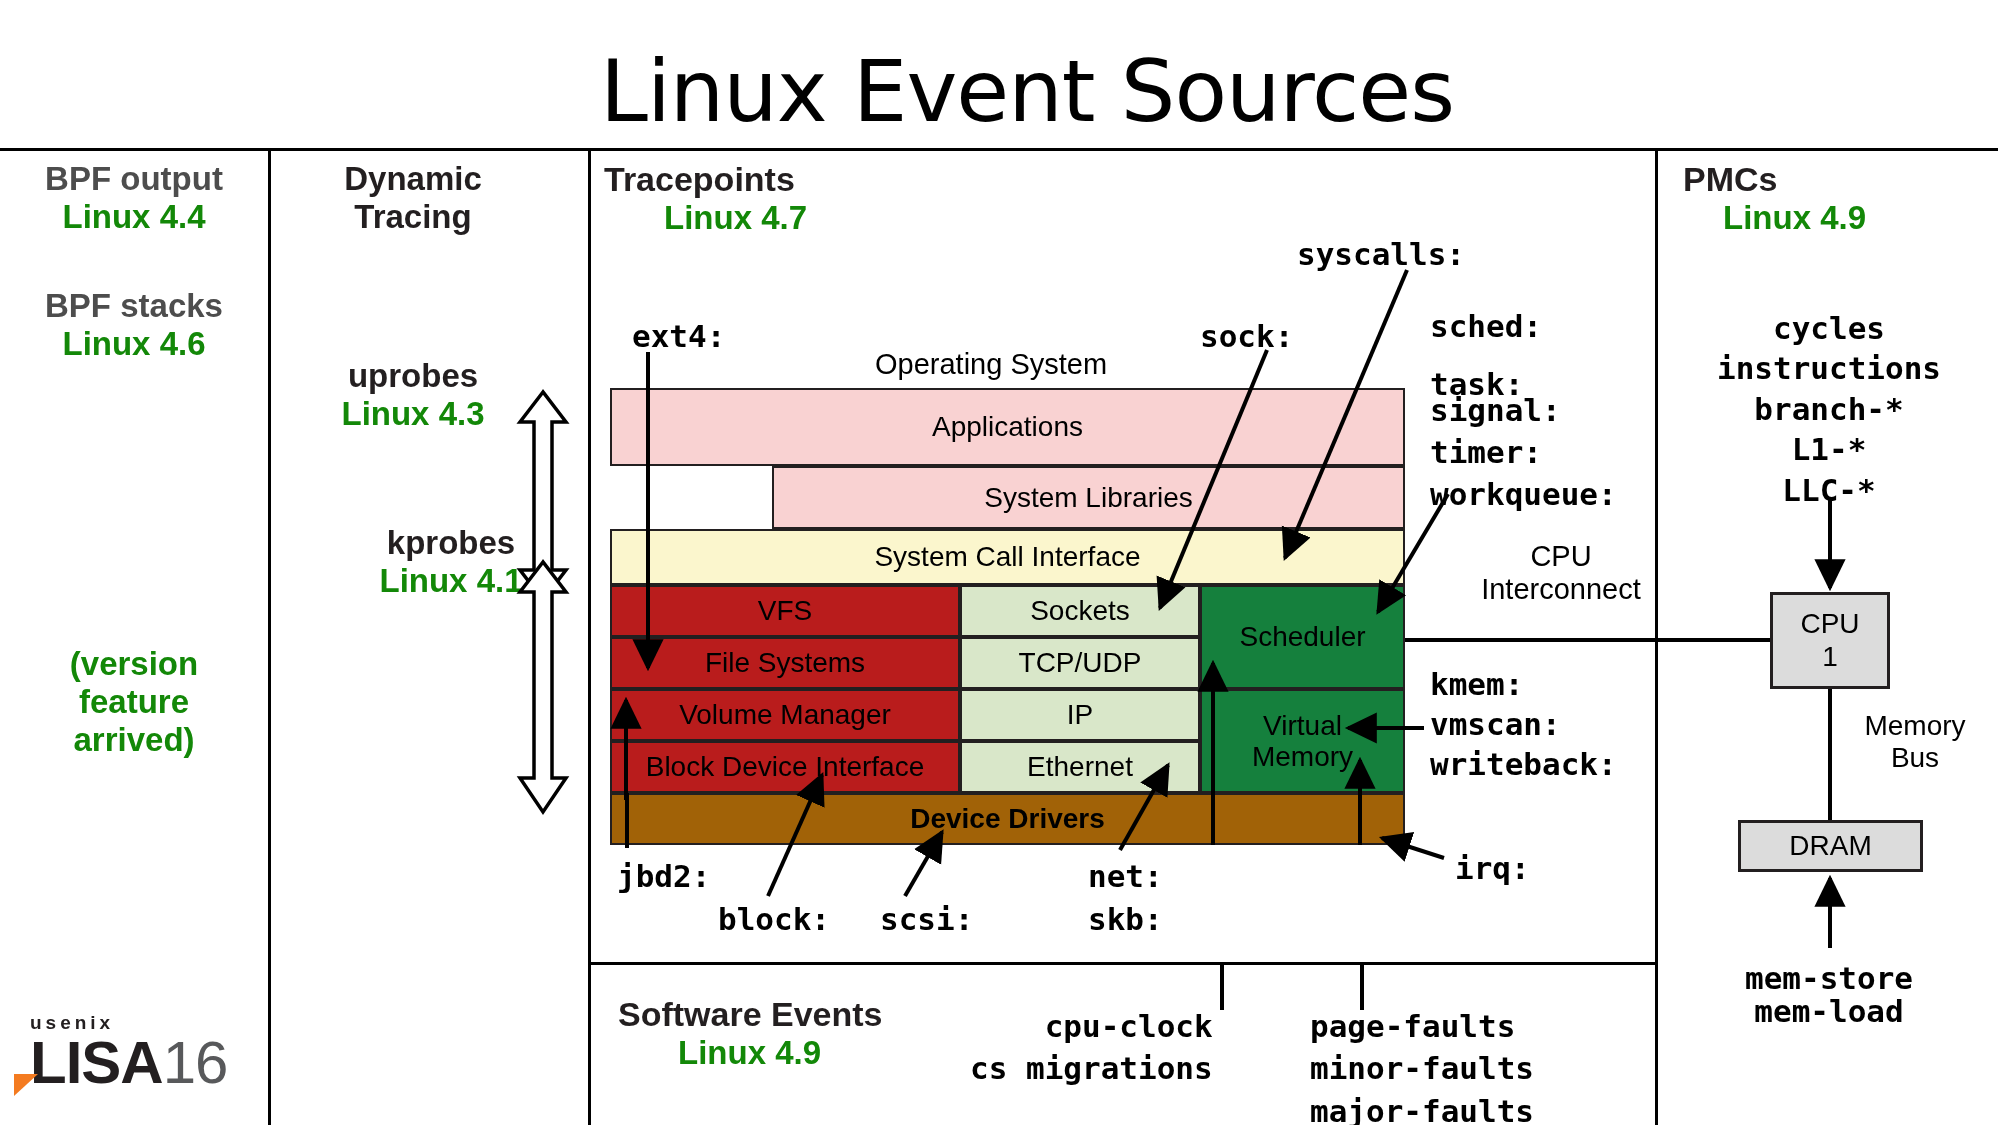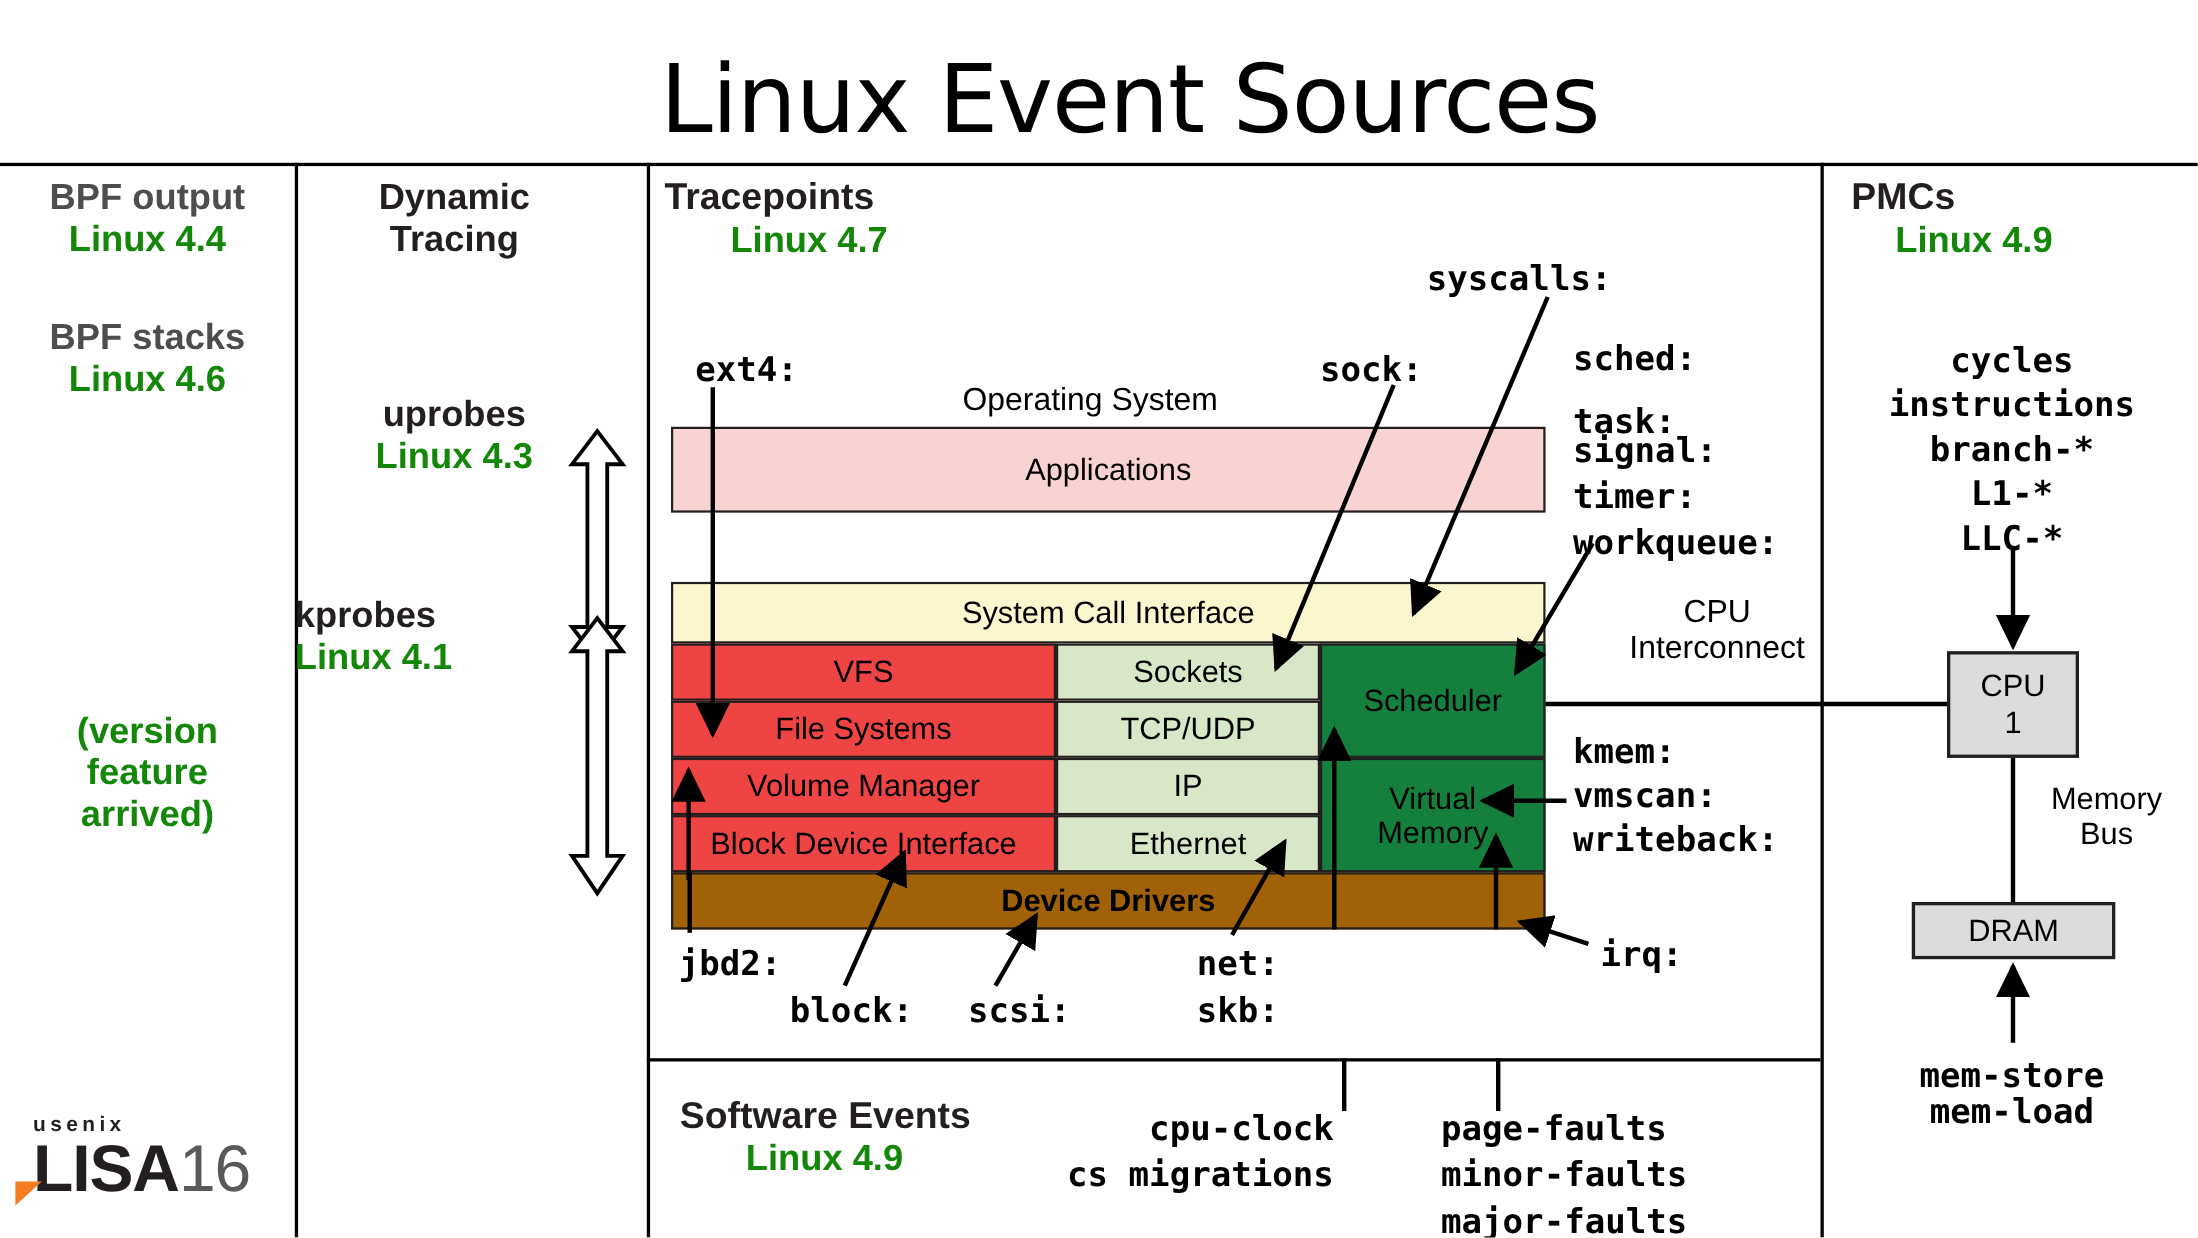--- a/index.html
+++ b/index.html
@@ -28,21 +28,21 @@
   .colbox{position:absolute;}
 
   
   .osblk{
     position:absolute;box-sizing:border-box;border:2px solid #231f20;
     display:flex;align-items:center;justify-content:center;
     font-family:"Liberation Sans",sans-serif;font-size:28px;color:#000;text-align:center;
   }
   .c-app{background:#f9d2d2;}
   .c-sci{background:#fbf6cd;}
-  .c-blue{background:#ef4444;}
+  .c-blue{background:#b91c1c;}
   .c-green{background:#d9e7c9;}
   .c-peach{background:#15803d;}
   .c-dd{background:#a16207;font-weight:bold;}
   .c-grey{background:#dcdcdc;}
 
   
   #ov{position:absolute;left:0;top:0;width:1998px;height:1125px;pointer-events:none;}
 
   
   .logo{position:absolute;left:30px;top:1012px;}
@@ -96,35 +96,36 @@
     <div style="position:absolute;left:0;top:0;width:290px;text-align:center;">
       <div class="hdr">Dynamic</div>
       <div class="hdr">Tracing</div>
     </div>
 
     <div style="position:absolute;left:0;top:197px;width:290px;text-align:center;">
       <div class="hdr">uprobes</div>
       <div class="ver">Linux 4.3</div>
     </div>
 
-    <div style="position:absolute;left:0;top:380px;width:290px;">
+    <div style="position:absolute;left:0;top:364px;width:290px;text-align:center;padding-left:38px;">
       <div class="hdr">kprobes</div>
       <div class="ver">Linux 4.1</div>
     </div>
   </div>
 
   <div class="colbox" style="left:604px;top:160px;">
     <div class="hdr" style="font-size:34px;">Tracepoints</div>
     <div class="ver" style="margin-left:60px;">Linux 4.7</div>
   </div>
 
   <div class="plain" style="position:absolute;left:875px;top:348px;font-size:29px;">Operating System</div>
 
   <div class="osblk c-app" style="left:610px;top:388px;width:795px;height:78px;">Applications</div>
 
+  <div class="osblk c-app" style="left:772px;top:466px;width:633px;height:63px;">System Libraries</div>
 
   <div class="osblk c-sci" style="left:610px;top:529px;width:795px;height:56px;">System Call Interface</div>
 
   <div class="osblk c-blue" style="left:610px;top:585px;width:350px;height:52px;">VFS</div>
   <div class="osblk c-blue" style="left:610px;top:637px;width:350px;height:52px;">File Systems</div>
   <div class="osblk c-blue" style="left:610px;top:689px;width:350px;height:52px;">Volume Manager</div>
   <div class="osblk c-blue" style="left:610px;top:741px;width:350px;height:52px;">Block Device Interface</div>
 
   <div class="osblk c-green" style="left:960px;top:585px;width:240px;height:52px;">Sockets</div>
   <div class="osblk c-green" style="left:960px;top:637px;width:240px;height:52px;">TCP/UDP</div>

